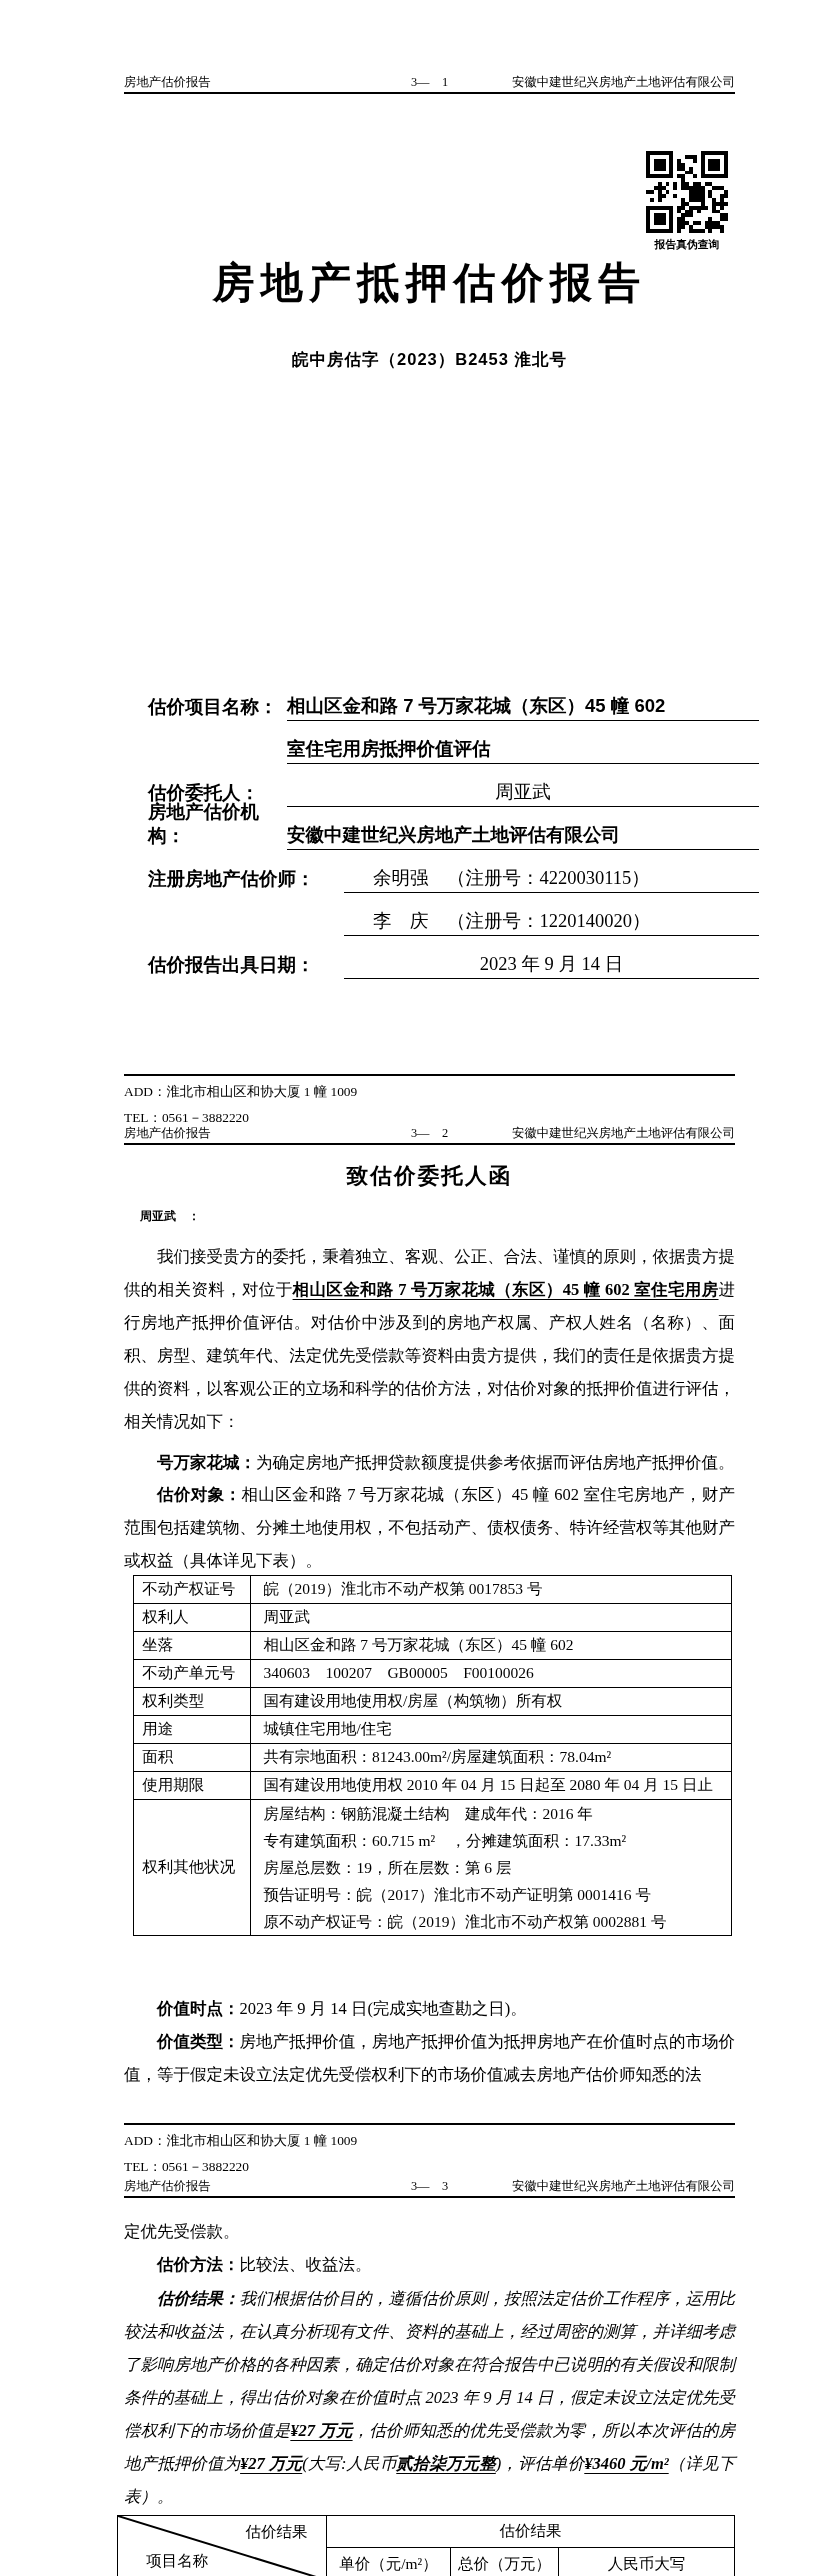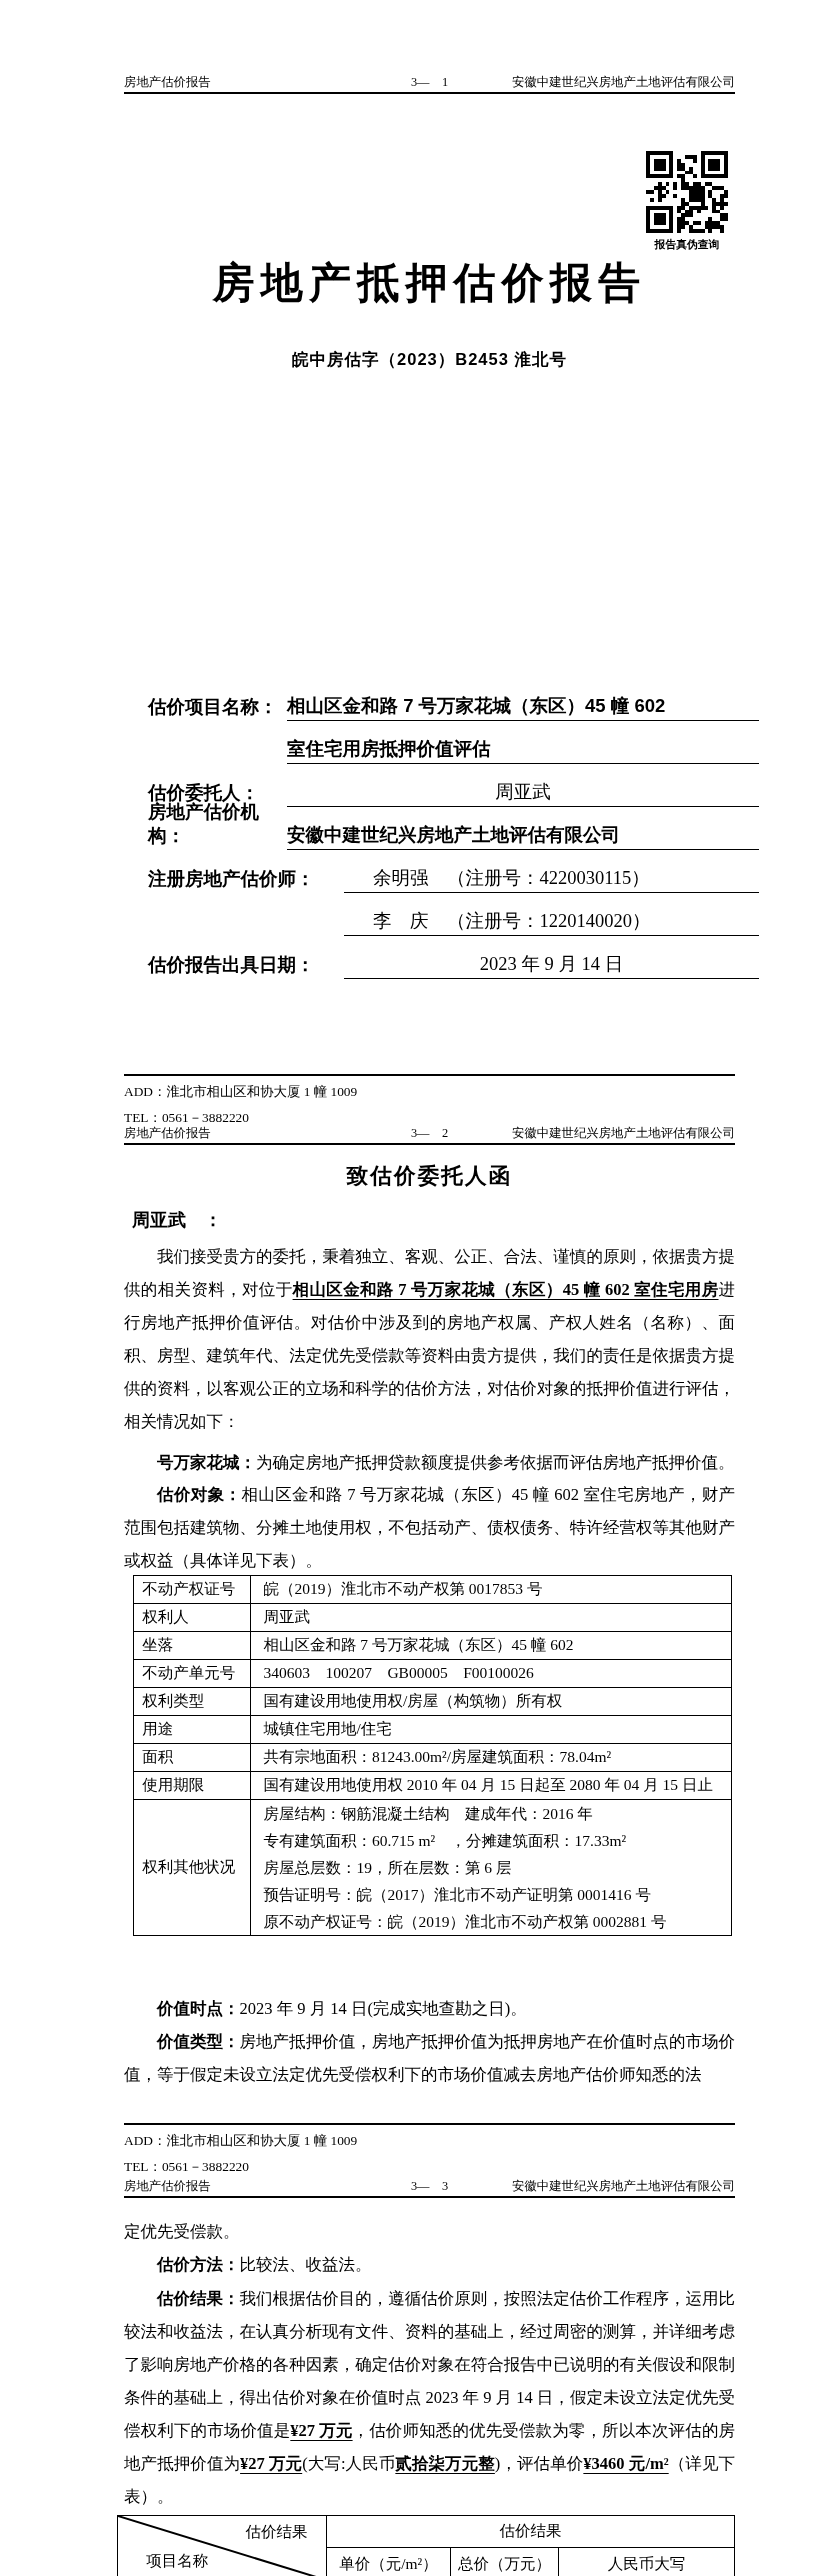--- a/index.html
+++ b/index.html
@@ -35,22 +35,22 @@
   .f-value{flex:1;border-bottom:1.5px solid #000;font-size:18.5px;line-height:24px;
            padding-bottom:2.1px;white-space:nowrap;}
   .f-value.vbold{font-family:"Liberation Sans","DejaVu Sans",sans-serif;font-weight:bold;}
   .f-value.vcenter{text-align:center;}
   .f-value.vpad{padding-left:29px;}
 
   
   .ltr-title{position:absolute;left:124px;width:611px;top:1161px;text-align:center;
              font-family:"Liberation Sans","DejaVu Sans",sans-serif;font-weight:bold;
              font-size:21.6px;letter-spacing:2.1px;}
-  .salute{position:absolute;left:132px;top:1208px;font-family:Liberation Mono, monospace;
-          font-weight:bold;font-size:18px;}
+  .salute{position:absolute;left:140px;top:1208px;font-family:Liberation Mono, monospace;
+          font-weight:bold;font-size:12px;}
   .para{position:absolute;left:124px;width:611px;font-size:16.5px;line-height:33px;
         text-align:justify;}
   .para.ind{text-indent:2em;}
   .blab{font-family:"Liberation Sans","DejaVu Sans",sans-serif;font-weight:bold;}
   .ub{font-weight:bold;text-decoration:underline;text-underline-offset:3.6px;
       text-decoration-thickness:1px;}
 
   
   table.t1{position:absolute;left:133px;top:1575px;width:599px;border-collapse:collapse;
            table-layout:fixed;font-size:15.5px;border-radius:6px;}
@@ -355,21 +355,21 @@
   </div>
 
   <div class="para" style="top:2215px;">
     <span>定优先受偿款。</span>
   </div>
 
   <div class="para ind" style="top:2248px;">
     <span class="blab">估价方法：</span><span>比较法、收益法。</span>
   </div>
 
-  <div class="para ind" style="top:2282px;">
+  <div class="para ind" style="top:2282px;font-style:italic;">
     <span class="blab">估价结果：</span><span>我们根据估价目的，遵循估价原则，按照法定估价工作程序，运用比较法和收益法，在认真分析现有文件、资料的基础上，经过周密的测算，并详细考虑了影响房地产价格的各种因素，确定估价对象在符合报告中已说明的有关假设和限制条件的基础上，得出估价对象在价值时点 2023 年 9 月 14 日，假定未设立法定优先受偿权利下的市场价值是</span><span class="ub">¥27 万元</span><span>，估价师知悉的优先受偿款为零，所以本次评估的房地产抵押价值为</span><span class="ub">¥27 万元</span><span>(大写:人民币</span><span class="ub">贰拾柒万元整</span><span>)，评估单价</span><span class="ub">¥3460 元/m²</span><span>（详见下表）。</span>
   </div>
 
   <table class="t2">
     <colgroup>
         <col style="width:209px">
         <col style="width:124px">
         <col style="width:108px">
         <col style="width:176px">
       </colgroup>

